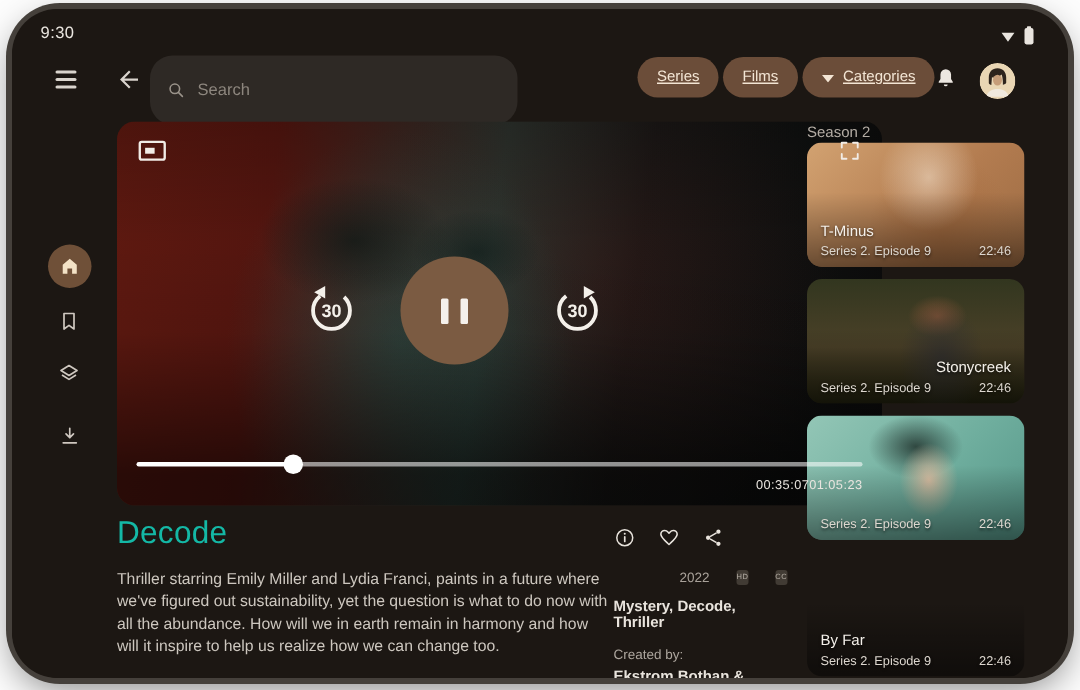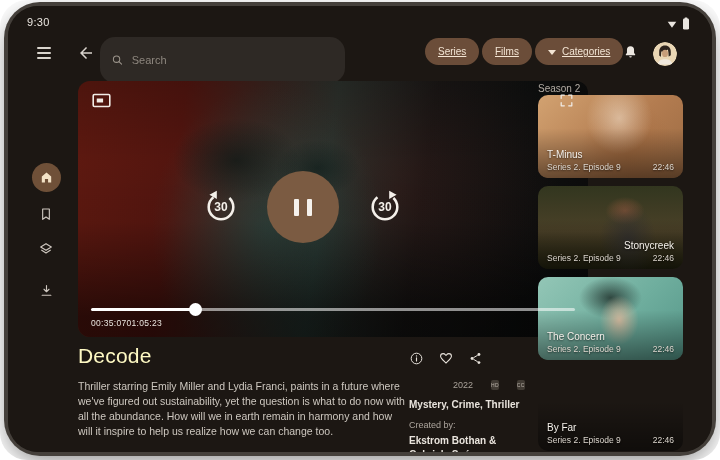--- a/index.html
+++ b/index.html
@@ -1,17 +1,17 @@
 <!DOCTYPE html>
 <html><head>
 <meta charset="utf-8">
 <style>
   * { margin:0; padding:0; box-sizing:border-box; }
   html,body { width:720px; height:460px; background:#fff; font-family:"Liberation Sans", sans-serif; }
-  .canvas { position:relative; width:720px; height:460px; background:#fdfdfd; overflow:hidden;border-radius:27px; }
+  .canvas { position:relative; width:720px; height:460px; background:#fdfdfd; overflow:hidden; }
   .device { position:absolute; left:8px; top:6px; width:704px; height:446px; border-radius:32px;
             background:#1c1713; box-shadow:0 0 0 4px #45403b, 0 8px 24px rgba(0,0,0,.45); }
   .screen { position:absolute; inset:0; border-radius:30px; overflow:hidden; background:#1c1713; color:#e9e4de; }
 
   
   .time { position:absolute; left:19px; top:10px; font-size:11px; letter-spacing:.3px; color:#eae6e0; }
   .statusicons { position:absolute; right:22px; top:11px; display:flex; gap:4px; align-items:center; }
 
   
   .iconbtn { position:absolute; display:flex; align-items:center; justify-content:center; cursor:pointer; }
@@ -46,21 +46,21 @@
       background:linear-gradient(180deg, rgba(0,0,0,.18), rgba(0,0,0,0) 32%, rgba(0,0,0,.05) 55%, rgba(0,0,0,.55) 92%); }
   .pip { position:absolute; left:14px; top:12px; z-index:2; }
   .fullscreen { position:absolute; right:14px; top:12px; z-index:2; }
   .skip { position:absolute; top:108px; width:36px; height:36px; z-index:2; }
   .skip-back { left:125px; } .skip-fwd { left:289px; }
   .pausebtn { position:absolute; left:189px; top:90px; width:72px; height:72px; border-radius:50%; z-index:2;
               background:#7b5b42; display:flex; align-items:center; justify-content:center; gap:8px; cursor:pointer; }
   .pausebtn i { display:block; width:5px; height:17px; background:#f5f1ec; border-radius:1px; }
   .track { position:absolute; left:13px; right:13px; top:227px; height:3px; border-radius:2px; z-index:2; cursor:pointer; }
   .thumb { position:absolute; top:-5px; width:13px; height:13px; border-radius:50%; background:#fff; z-index:3; }
-  .times { position:absolute; left:13px; right:13px; top:237px; display:flex; justify-content:flex-start; z-index:2;
+  .times { position:absolute; left:13px; right:13px; top:237px; display:flex; justify-content:flex-end; z-index:2;
            font-size:8.5px; color:#e9e5df; letter-spacing:.3px; }
 
   
   .season-label { position:absolute; left:530px; top:77px; font-size:10px; color:#b3aca4; }
   .card { position:absolute; left:530px; width:145px; height:83px; border-radius:10px; overflow:hidden; cursor:pointer; }
   .card .shade { position:absolute; inset:0; background:linear-gradient(180deg, rgba(0,0,0,0) 40%, rgba(0,0,0,.45)); }
   .card .txt { position:absolute; left:9px; right:9px; bottom:6px; z-index:2; text-shadow:0 1px 2px rgba(0,0,0,.6); }
   .epi-title { font-size:10px; color:#f4f0ea; margin-bottom:2px; }
   .epi-sub { display:flex; justify-content:space-between; font-size:8.5px; color:#ddd7cf; }
   .card1 { top:89px; background:
@@ -74,21 +74,21 @@
   .card3 { top:271px; background:
       radial-gradient(30px 38px at 56% 52%, rgba(235,195,165,.85), transparent 65%),
       radial-gradient(45px 30px at 50% 25%, rgba(30,45,40,.8), transparent 70%),
       linear-gradient(135deg,#93c6b6,#6fae9e 55%,#559688); }
   .card4 { top:362px; background:
       radial-gradient(60px 42px at 58% 58%, rgba(185,195,185,.45), transparent 65%),
       radial-gradient(45px 50px at 22% 30%, rgba(90,100,90,.4), transparent 70%),
       linear-gradient(120deg,#1d2420,#2b3b34 45%,#13191 6); }
 
   
-  .title { position:absolute; left:70px; top:338px; font-size:21px; color:#fef9c3; letter-spacing:.2px; }
+  .title { position:absolute; left:70px; top:338px; font-size:21px; color:#14b8a6; letter-spacing:.2px; }
   .desc { position:absolute; left:70px; top:373px; width:327px; font-size:10.5px; line-height:1.42; color:#cdc7bf; }
   .actions { position:absolute; left:401px; top:345px; display:flex; gap:14px; align-items:center; }
   .actions > div { cursor:pointer; }
   .meta { position:absolute; left:401px; top:374px; width:115px; }
   .yearrow { display:flex; align-items:flex-end; gap:18px;margin-left:44px; }
   .year { font-size:9px; color:#a8a199; }
   .badge { width:15px; height:10px; border-radius:2px; background:#413b34; color:#b7b0a7; font-size:5px;
            display:flex; align-items:center; justify-content:center; letter-spacing:.3px; }
   .genres { margin-top:9px; font-size:10px; color:#e9e4dd; font-weight:bold; }
   .createdby { margin-top:10px; font-size:9px; color:#ada69e; }
@@ -239,21 +239,20 @@
           <div class="epi-title">Stonycreek</div>
           <div class="epi-sub">
             <span>Series 2. Episode 9</span>
             <span>22:46</span>
           </div>
         </div>
       </div>
       <div class="card card3">
         <div class="shade"></div>
         <div class="txt">
-          <div class="epi-title">The Concern</div>
           <div class="epi-sub">
             <span>Series 2. Episode 9</span>
             <span>22:46</span>
           </div>
         </div>
       </div>
       <div class="card card4">
         <div class="shade"></div>
         <div class="txt">
           <div class="epi-title">By Far</div>
@@ -289,20 +288,20 @@
             </svg>
         </div>
       </div>
 
       <div class="meta">
         <div class="yearrow">
           <span class="year">2022</span>
           <span class="badge">HD</span>
           <span class="badge">CC</span>
         </div>
-        <div class="genres">Mystery, Crime, Thriller</div>
+        <div class="genres">Mystery, Decode, Thriller</div>
         <div class="createdby">Created by:</div>
         <div class="creators">Ekstrom Bothan &amp; Gabriela Suárez</div>
       </div>
 
     </div>
   </div>
 </div>
 
 </body></html>

